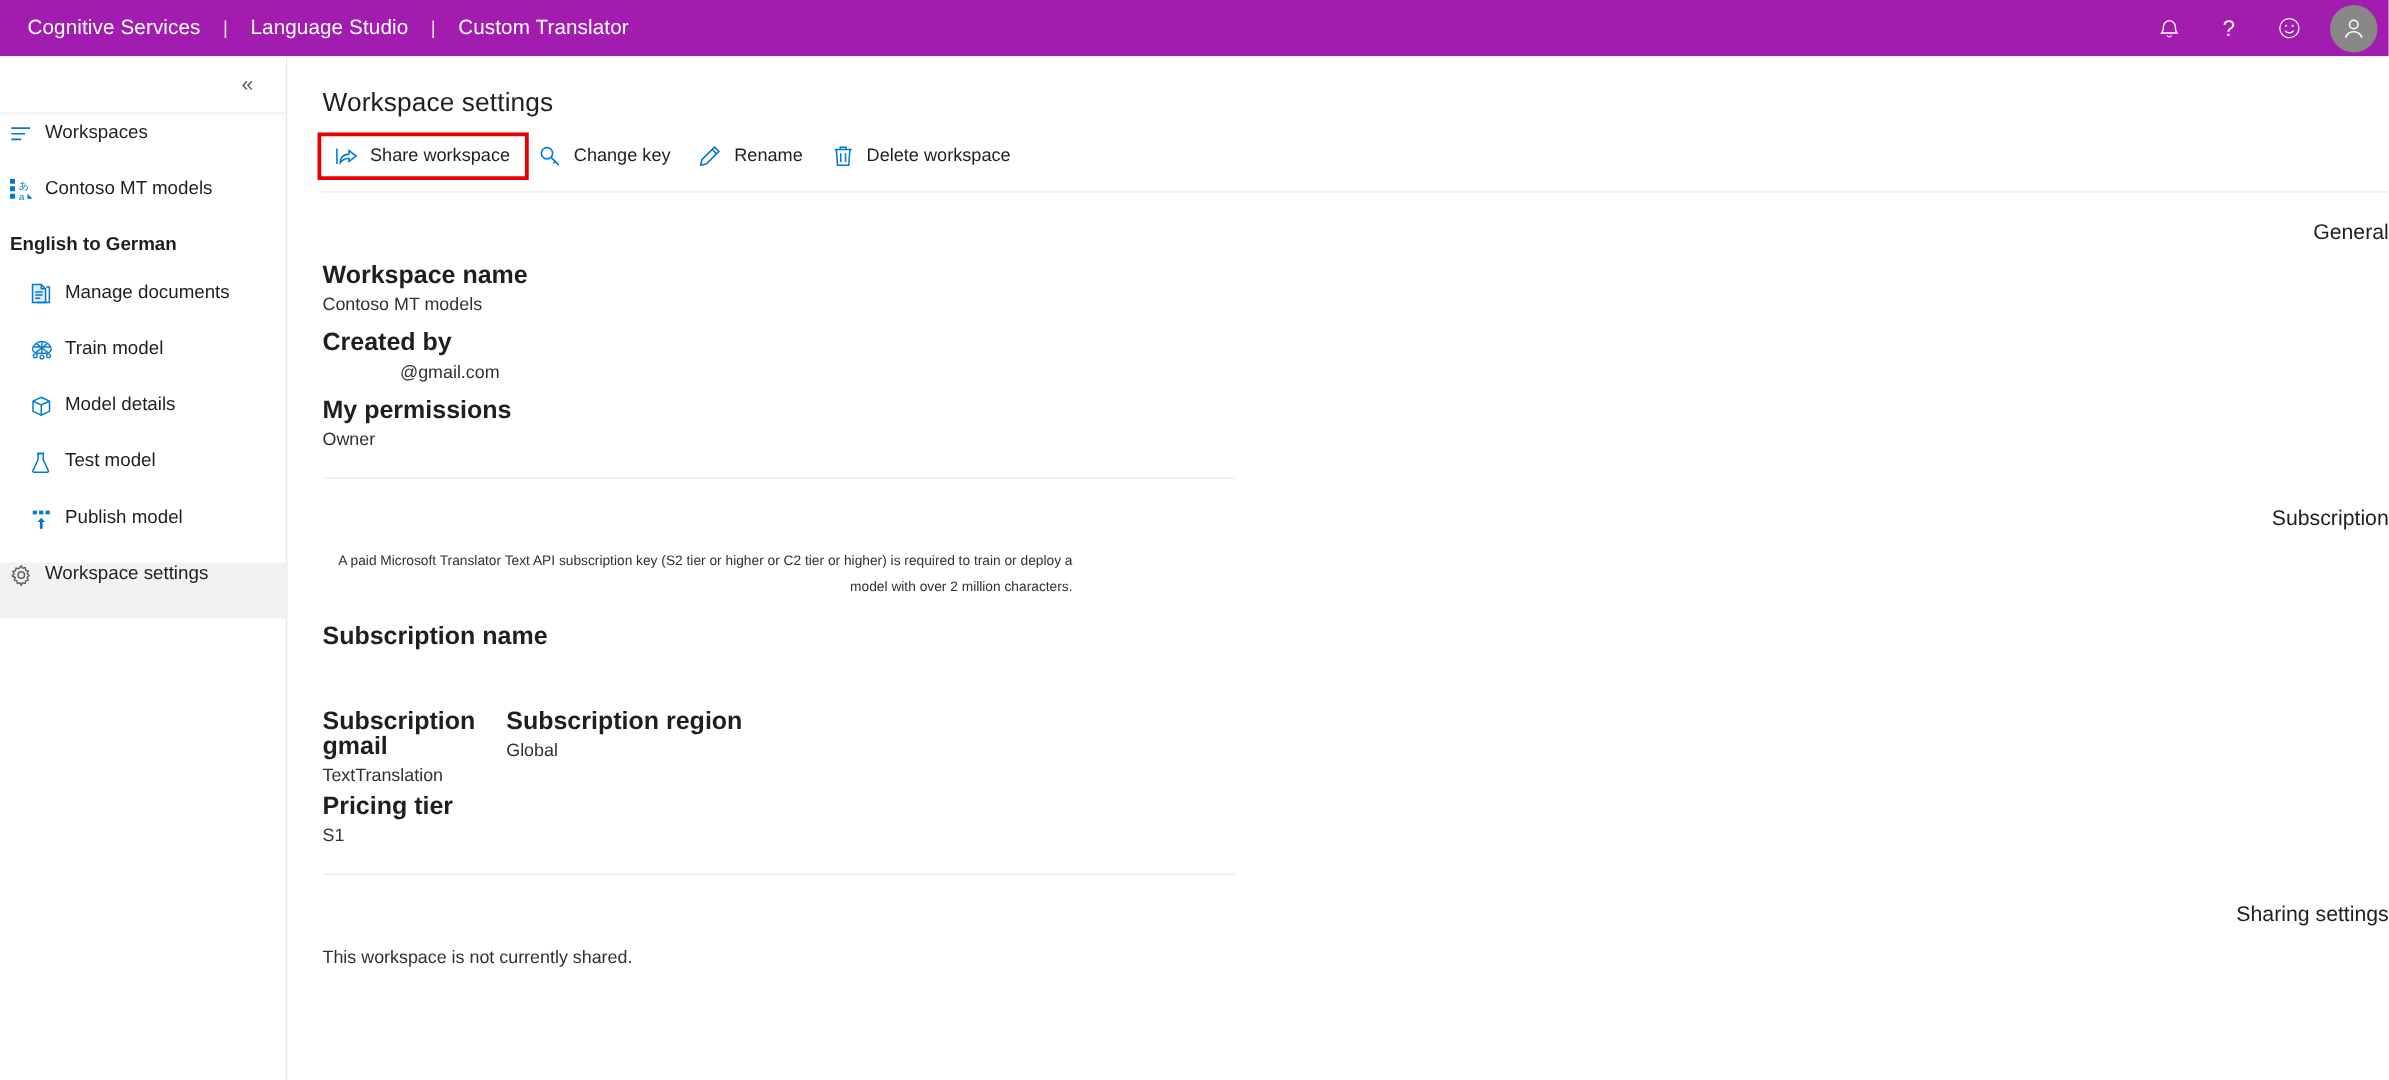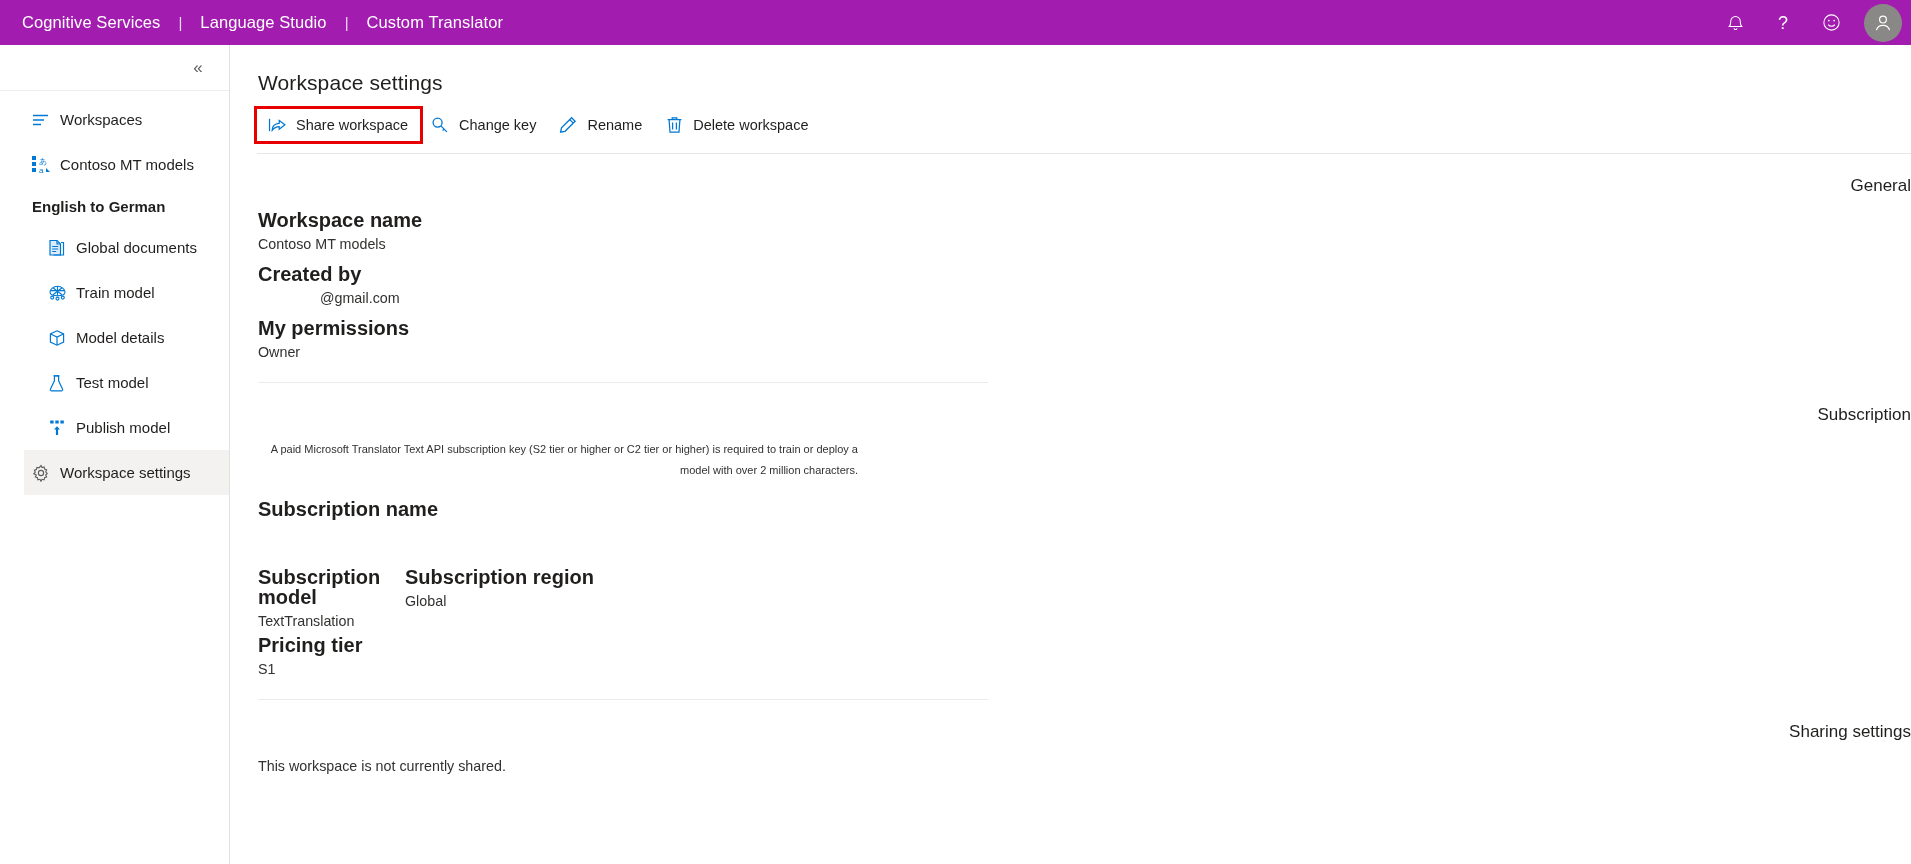--- a/index.html
+++ b/index.html
@@ -85,26 +85,24 @@
   .collapse-btn {
     width: 26px; height: 26px;
     display: flex; align-items: center; justify-content: center;
     cursor: pointer;
     color: #605e5c;
   }
   .nav { padding-top: 6px; }
   .nav-item {
     height: 45px;
     display: flex;
-    align-items: center;
     padding-left: 8px;
     cursor: pointer;
     font-size: 15px;
     color: #201f1e;
-    margin-left: 24px;
   }
   .nav-item.selected { background: #f3f2f1; }
   .nav-ico {
     width: 28px; height: 20px;
     display: flex; align-items: center; justify-content: flex-start;
     flex: 0 0 28px;
     color: #0078d4;
   }
   .nav-ico svg { display: block; }
   .nav-label { white-space: nowrap; }
@@ -296,21 +294,21 @@
 
       <div class="nav-item indent">
         <span class="nav-ico">
           <svg width="18" height="18" viewBox="0 0 18 18" fill="none" stroke="#0078d4" stroke-width="1.2">
             <path d="M2 1.5h7l3.5 3.5v11H2z" fill="#deecf9"></path>
             <path d="M9 1.5V5h3.5"></path>
             <path d="M4.2 7.5h6M4.2 10h6M4.2 12.5h4"></path>
             <path d="M13 3.5h2.5v12.5H5.5"></path>
           </svg>
         </span>
-        <span class="nav-label">Global documents</span>
+        <span class="nav-label">Manage documents</span>
       </div>
 
       <div class="nav-item indent">
         <span class="nav-ico">
           <svg width="19" height="18" viewBox="0 0 19 18" fill="none" stroke="#0078d4" stroke-width="1.1">
             <path d="M9.5 2.2C5.5 2.2 2 5.4 2 8.3c0 2 2.2 3.4 7.5 3.4S17 10.3 17 8.3c0-2.9-3.5-6.1-7.5-6.1z"></path>
             <path d="M2.6 6.6h13.8M9.5 2.2v9.5M5 3.8l9 6.9M14 3.8l-9 6.9"></path>
             <circle cx="4.2" cy="13.6" r="1.5" fill="#ffffff"></circle>
             <circle cx="9.5" cy="14.6" r="1.5" fill="#ffffff"></circle>
             <circle cx="14.8" cy="13.6" r="1.5" fill="#ffffff"></circle>
@@ -446,21 +444,21 @@
 
         <div class="field">
           <div class="field-label">Subscription name</div>
           <div class="field-value">&nbsp;</div>
         </div>
 
         <div class="spacer-14"></div>
 
         <div class="two-col">
           <div class="col-a">
-            <div class="field-label">Subscription model</div>
+            <div class="field-label">Subscription gmail</div>
             <div class="field-value">TextTranslation</div>
           </div>
           <div class="col-b">
             <div class="field-label">Subscription region</div>
             <div class="field-value">Global</div>
           </div>
         </div>
 
         <div class="field" style="margin-top:4px;">
           <div class="field-label">Pricing tier</div>

